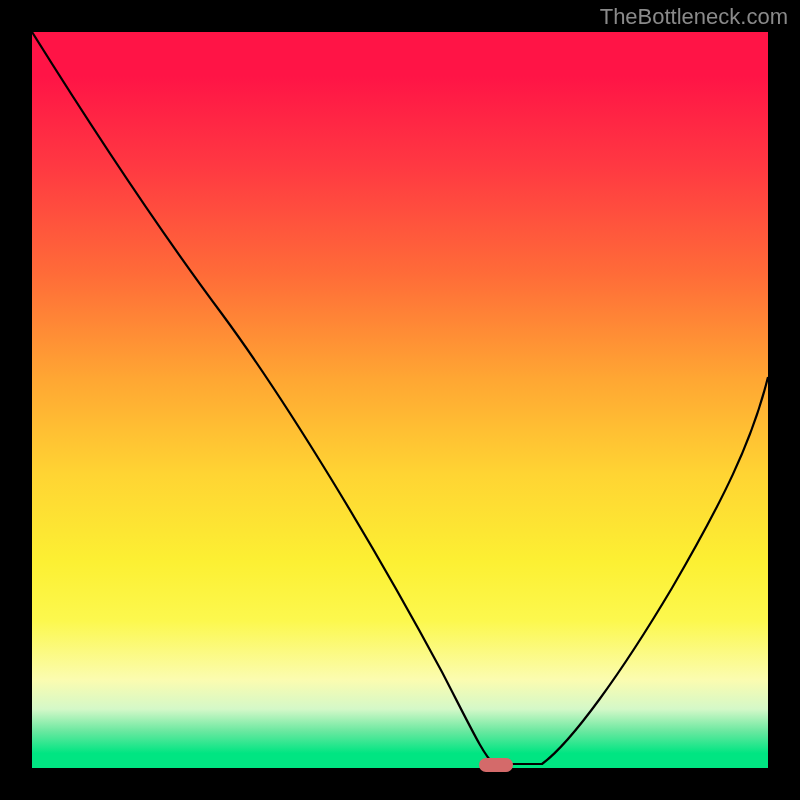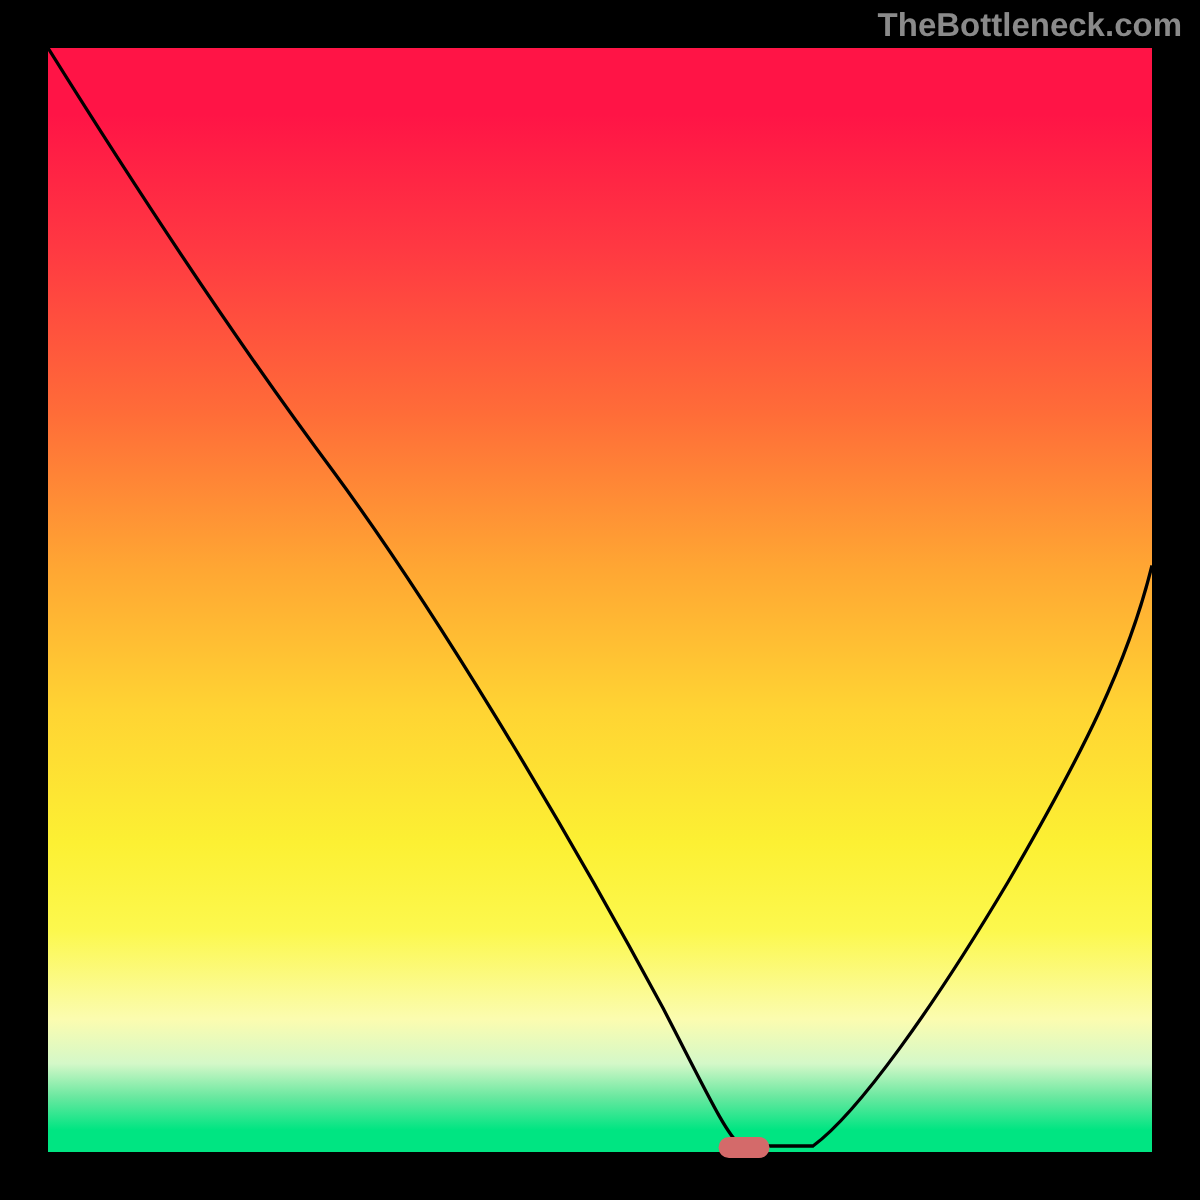--- a/index.html
+++ b/index.html
@@ -11,21 +11,21 @@
     position: relative;
     overflow: hidden;
   }
   .watermark {
     position: absolute;
     top: 4px;
     right: 12px;
     color: #8a8a8a;
     font-family: Arial, Helvetica, sans-serif;
     font-size: 22px;
-    font-weight: bold;
+    font-weight: normal;
     z-index: 10;
   }
   .plot-area {
     position: absolute;
     left: 32px;
     top: 32px;
     width: 736px;
     height: 736px;
   }
   .gradient-bg {

